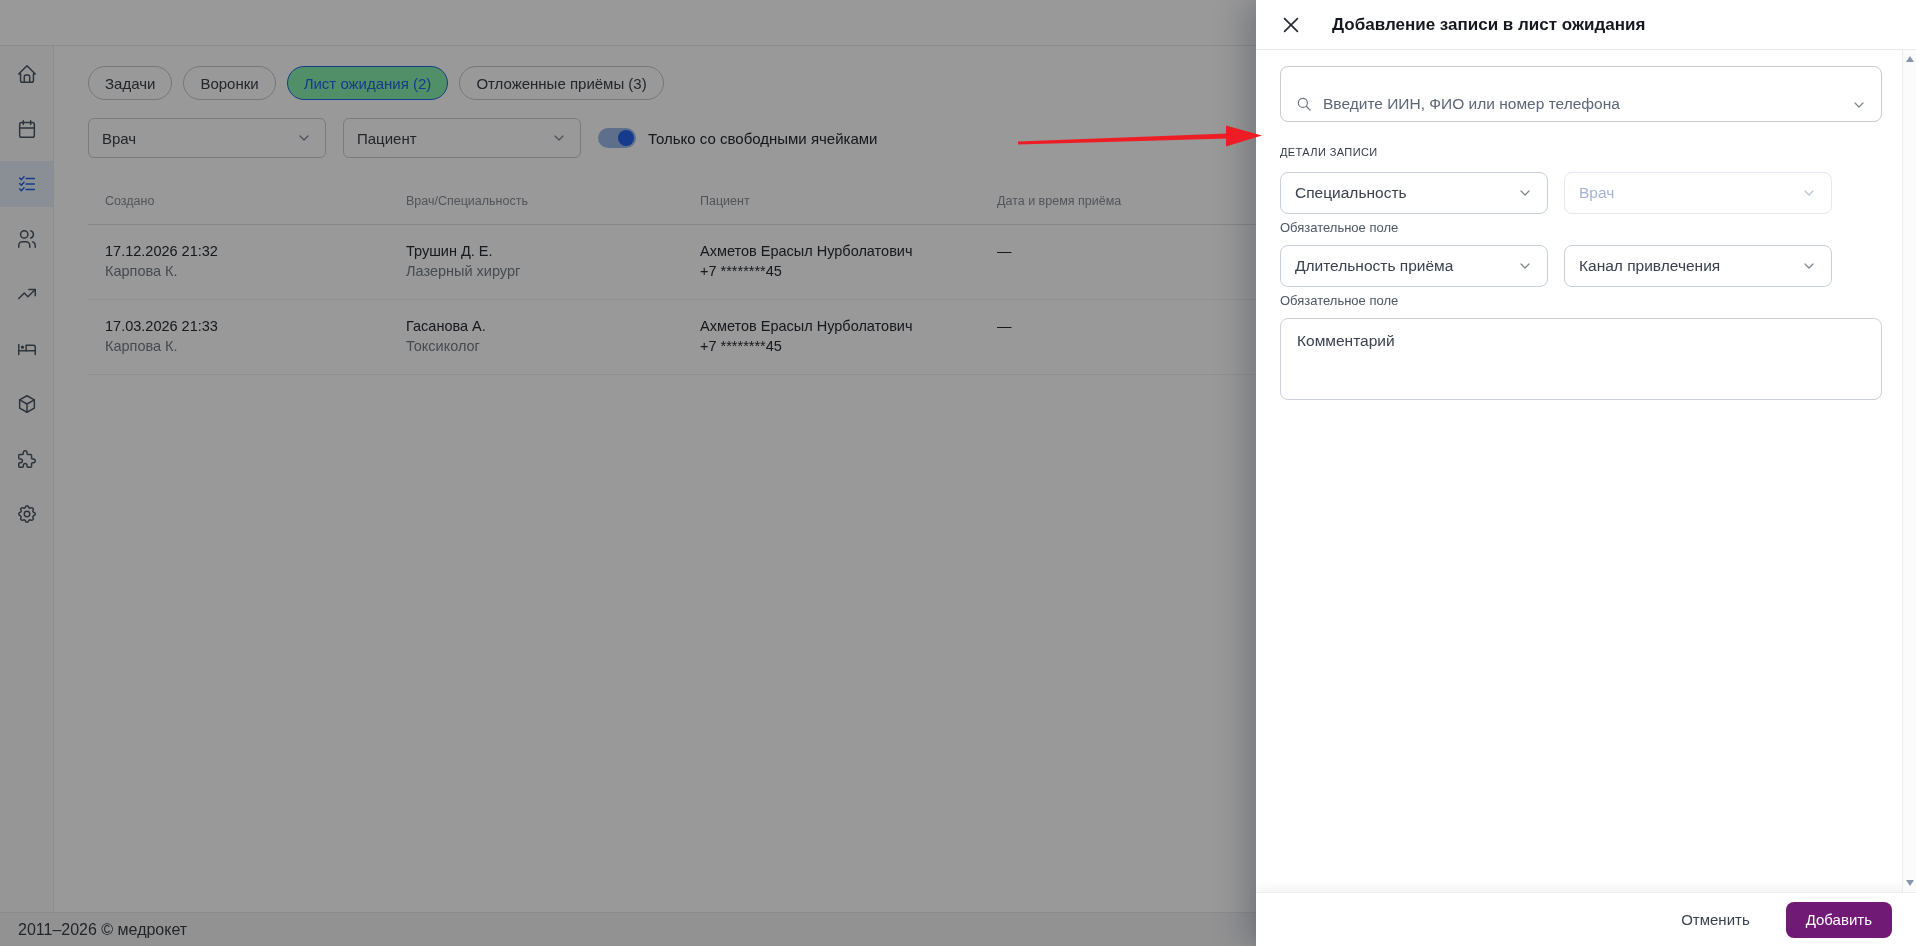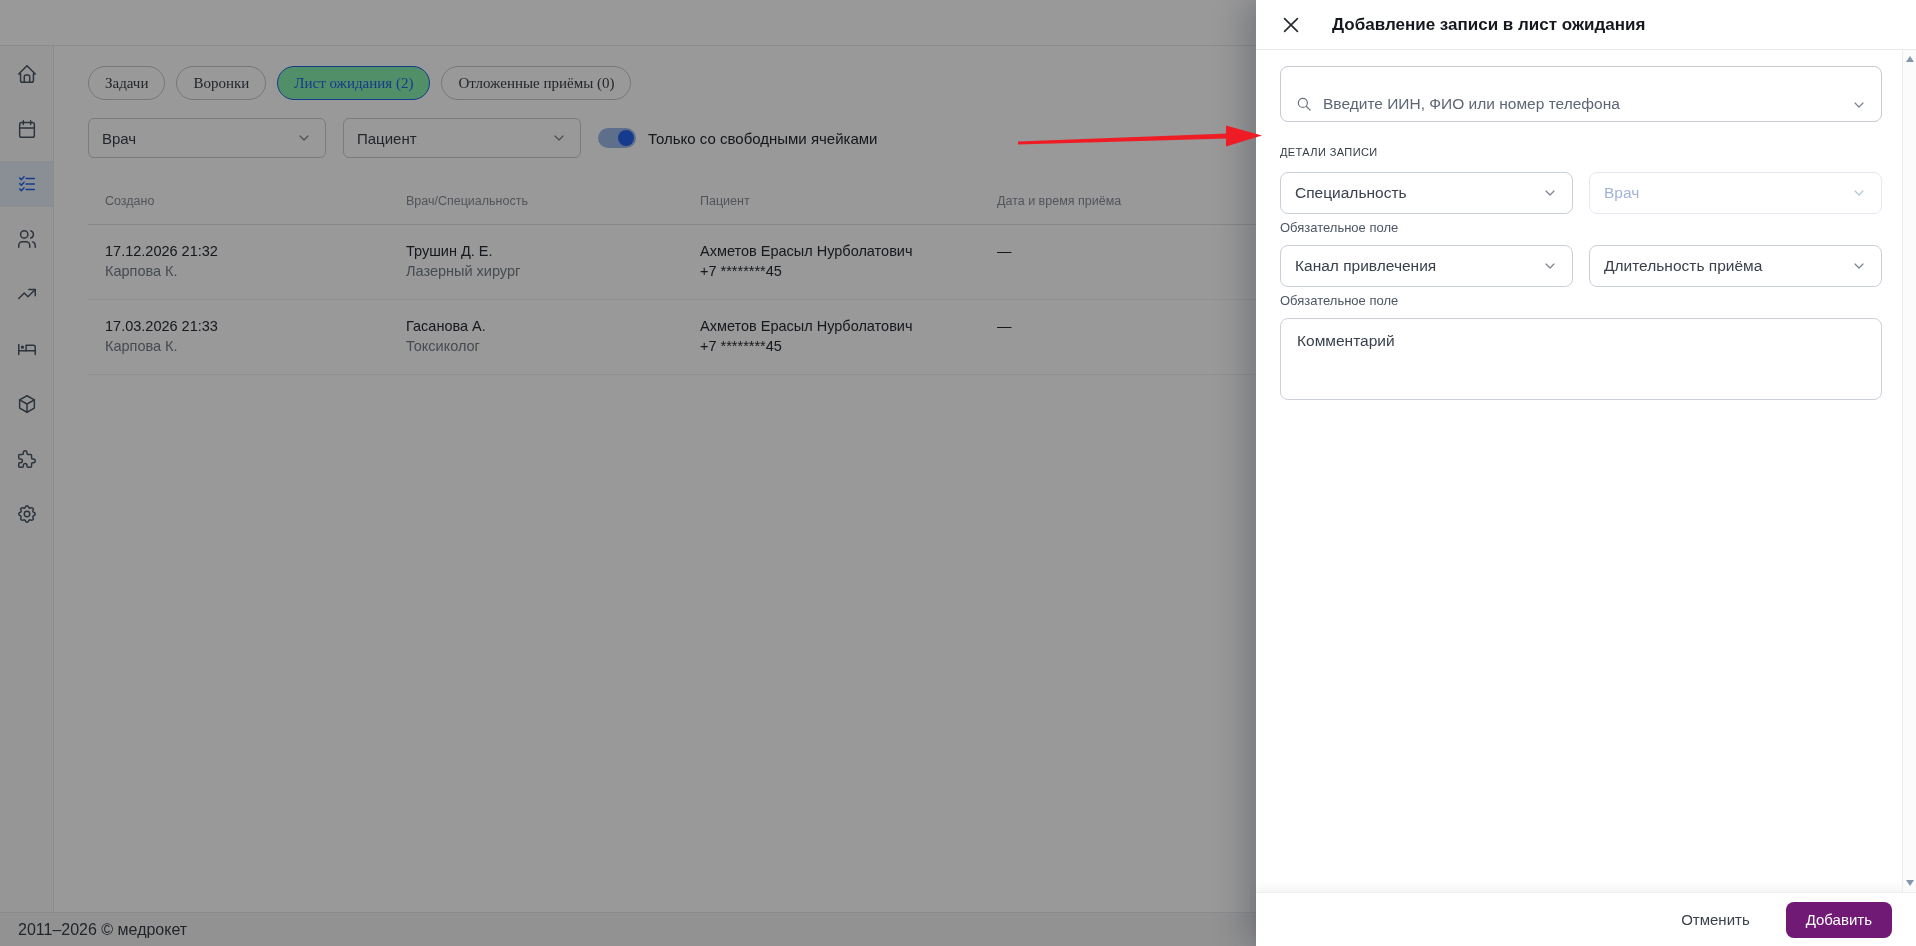--- a/index.html
+++ b/index.html
@@ -25,21 +25,21 @@
     color:#3f4650; cursor:pointer; }
   .side-expand svg { stroke:currentColor; fill:none; stroke-width:2; stroke-linecap:round; stroke-linejoin:round; }
 
   .page-footer { position:absolute; left:0; bottom:0; width:1712px; height:34px;
     background:#f3f4f6; border-top:1px solid #e6e8eb; z-index:1;
     display:flex; align-items:center; padding-left:18px;
     font-size:16px; font-weight:500; color:#383d45; }
 
   .main { position:absolute; left:54px; top:46px; right:0; bottom:34px; background:#ffffff; z-index:1; }
 
-  .tabs { position:absolute; left:34px; top:20px; display:flex; gap:11px;font-family:Liberation Serif, serif; }
+  .tabs { position:absolute; left:34px; top:20px; display:flex; gap:11px; }
   .pill { height:34px; padding:0 16px; border:1px solid #c2c7ce; border-radius:17px;
     display:flex; align-items:center; font-size:15px; color:#3a4049; background:#fff; cursor:pointer; white-space:nowrap; }
   .pill.active { border-color:#2563eb; background:#86efac; color:#2563eb; }
 
   .filters { position:absolute; left:34px; top:72px; display:flex; align-items:center; }
   .select { width:238px; height:40px; border:1px solid #c9ced5; border-radius:6px; background:#fff;
     display:flex; align-items:center; justify-content:space-between; padding:0 13px;
     font-size:15px; color:#3a4049; cursor:pointer; margin-right:17px; }
   .chev { stroke:#7b838f; fill:none; stroke-width:1.8; stroke-linecap:round; stroke-linejoin:round; }
   .toggle-wrap { display:flex; align-items:center; gap:12px; cursor:pointer; }
@@ -82,21 +82,21 @@
   .search-box { margin-top:16px; height:56px; border:1px solid #c6cad1; border-radius:8px;
     display:flex; align-items:flex-end; padding:8px 14px; gap:10px; background:#fff; }
   .search-box input { flex:1; border:none; outline:none; font-size:15.5px; color:#23262c;
     font-family:"Liberation Sans", sans-serif; background:transparent; }
   .search-box input::placeholder { color:#5d6675; opacity:1; }
   .mag svg { stroke:#6b7380; fill:none; stroke-width:1.6; stroke-linecap:round; }
 
   .detail-label { margin-top:24px; font-size:11px; font-weight:500; letter-spacing:.4px; color:#353b45; }
 
   .two-col { display:flex; gap:16px; margin-top:14px; }
-  .fld { width:293px; height:42px; border:1px solid #c9cfd8; border-radius:8px; background:#fff;
+  .fld { width:268px; height:42px; border:1px solid #c9cfd8; border-radius:8px; background:#fff;
     display:flex; align-items:center; justify-content:space-between; padding:0 14px;
     font-size:15.5px; color:#3a414d; cursor:pointer; }
   .fld.disabled { border-color:#e3e8f2; color:#a3b2d6; cursor:default; }
   .fld.disabled .chev { stroke:#b9c4dc; }
   .req-note { margin-top:6px; font-size:13px; color:#4d5663; }
 
   .comment { margin-top:10px; width:602px; height:82px; border:1px solid #ccd0d8; border-radius:8px;
     padding:13px 16px; font-size:15.5px; color:#23262c; resize:none; outline:none;
     font-family:"Liberation Sans", sans-serif; }
   .comment::placeholder { color:#3a414d; opacity:1; }
@@ -210,21 +210,21 @@
 
 <div class="page-footer">
   <span>2011–2026 © медрокет</span>
 </div>
 
 <div class="main">
   <div class="tabs">
     <div class="pill">Задачи</div>
     <div class="pill">Воронки</div>
     <div class="pill active">Лист ожидания (2)</div>
-    <div class="pill">Отложенные приёмы (0)</div>
+    <div class="pill">Отложенные приёмы (3)</div>
   </div>
 
   <div class="filters">
     <div class="select">
       <span>Врач</span>
       <span>
         <svg class="chev" width="16" height="16" viewBox="0 0 24 24">
             <path d="M6 9l6 6l6-6"></path>
           </svg>
       </span>
@@ -340,35 +340,35 @@
           <svg class="chev" width="16" height="16" viewBox="0 0 24 24">
               <path d="M6 9l6 6l6-6"></path>
             </svg>
         </span>
       </div>
     </div>
     <div class="req-note">Обязательное поле</div>
 
     <div class="two-col" style="margin-top:10px;">
       <div class="fld">
+        <span>Длительность приёма</span>
+        <span>
+          <svg class="chev" width="16" height="16" viewBox="0 0 24 24">
+              <path d="M6 9l6 6l6-6"></path>
+            </svg>
+        </span>
+      </div>
+      <div class="fld">
         <span>Канал привлечения</span>
         <span>
           <svg class="chev" width="16" height="16" viewBox="0 0 24 24">
               <path d="M6 9l6 6l6-6"></path>
             </svg>
         </span>
       </div>
-      <div class="fld">
-        <span>Длительность приёма</span>
-        <span>
-          <svg class="chev" width="16" height="16" viewBox="0 0 24 24">
-              <path d="M6 9l6 6l6-6"></path>
-            </svg>
-        </span>
-      </div>
     </div>
     <div class="req-note">Обязательное поле</div>
 
     <textarea class="comment" placeholder="Комментарий" style=""></textarea>
   </div>
 
   <div class="drawer-scrollbar">
     <div class="sb-up"></div>
     <div class="sb-down"></div>
   </div>

